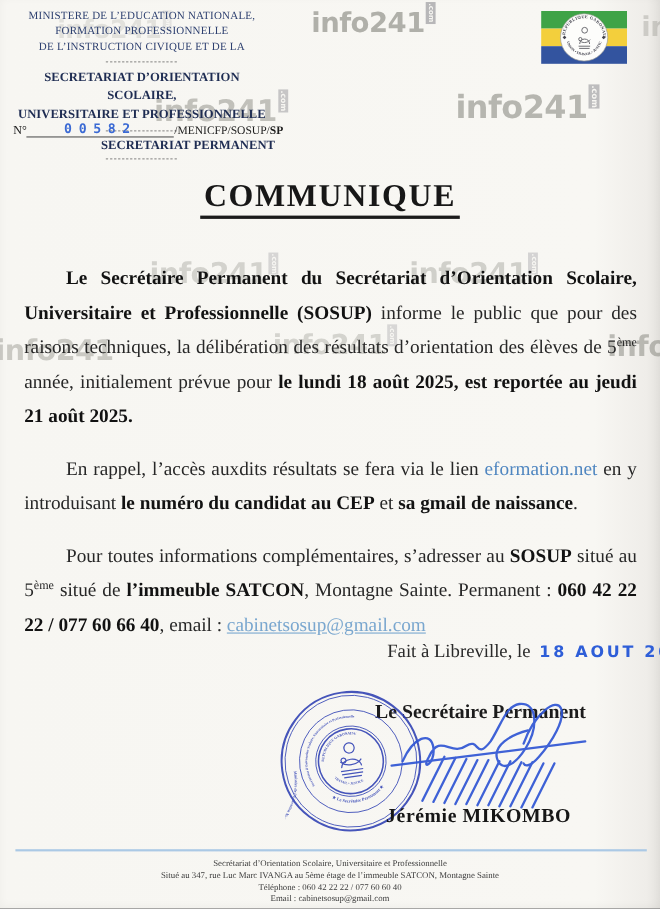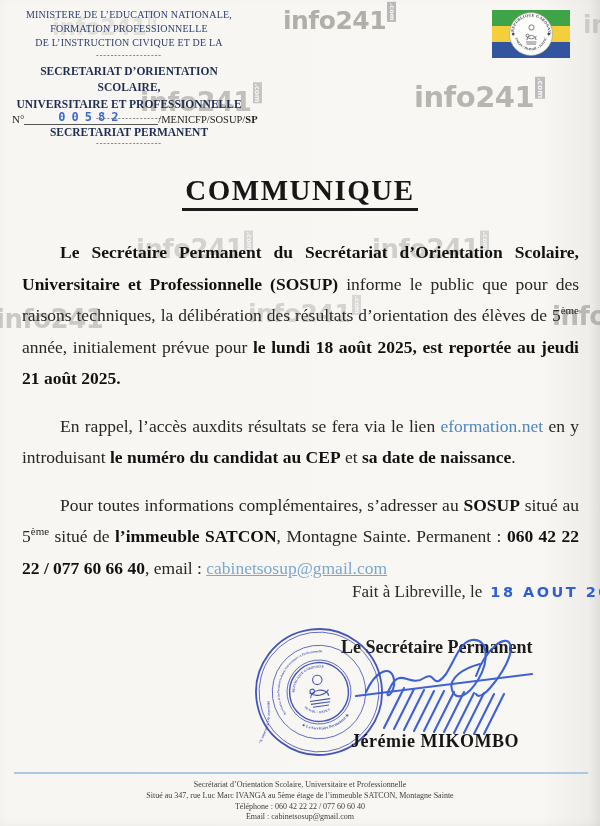--- a/index.html
+++ b/index.html
@@ -13,34 +13,34 @@
   .wm{position:absolute;font-family:"DejaVu Sans",sans-serif;font-weight:bold;
       color:#77776f;letter-spacing:-.5px;white-space:nowrap;line-height:1;user-select:none;}
   .wm-tag{display:inline-block;font-size:.26em;background:#84848a;color:#f7f6f2;
       padding:1px;line-height:1.05;writing-mode:vertical-rl;transform:translateY(-1.1em);
       letter-spacing:0;margin-left:1px;}
   
   .hdr{position:absolute;left:8px;top:8px;width:242px;text-align:center;}
   .ministry{font-size:10px;font-weight:normal;color:#2e4070;line-height:1.4;letter-spacing:.2px;}
   .sep{font-size:8px;color:#4a4a4a;letter-spacing:1px;line-height:1.1;margin:2px 0;}
   .org{font-size:11.5px;font-weight:bold;color:#1e2c52;line-height:1.45;}
-  .office{font-size:11.5px;font-weight:bold;color:#1e2c52;margin-top:1px;}
+  .office{font-size:11.5px;font-weight:bold;color:#1e2c52;margin-top:1px;text-align:right;}
   .ref{position:absolute;left:12px;top:110px;width:330px;font-size:11px;color:#222;text-align:left;}
   .ref .lbl{font-size:11px;}
   .numline{display:inline-block;width:134px;border-bottom:1.2px solid #555;
       text-align:center;vertical-align:bottom;}
   .refnum{font-family:"DejaVu Sans Mono",monospace;font-weight:bold;font-size:12px;
       color:#3b6ad4;letter-spacing:6px;}
   .refcode{font-size:10.5px;color:#1c1c1c;}
   .refcode b{font-weight:bold;}
   
   .emblem{position:absolute;left:491px;top:9px;width:80px;height:50px;}
   
   .title-wrap{position:absolute;left:0;top:158px;width:100%;text-align:center;}
-  .title-wrap h1{display:inline-block;margin:16px;font-size:29px;font-weight:bold;color:#171717;
+  .title-wrap h1{display:inline-block;margin:4px;font-size:29px;font-weight:bold;color:#171717;
       letter-spacing:1.5px;border-bottom:3px solid #1b1b1b;padding:0 3px 1px;}
   
   .bodytxt{position:absolute;left:22px;top:221px;width:557px;}
   .bodytxt p{margin:16px 0 7px;font-size:17.5px;line-height:1.8;text-align:justify;
       text-indent:38px;color:#272727;}
   .bodytxt b{color:#121212;}
   .bodytxt sup{font-size:11px;line-height:0;}
   .link{color:#4f86c0;cursor:pointer;}
   .email{color:#7aa7cf;text-decoration:underline;cursor:pointer;}
   
@@ -119,21 +119,21 @@
       <path d="M 35,33 h 10.5 M 35.5,35 h 9.5"></path>
     </g>
   </svg>
 
   <div class="title-wrap">
     <h1>COMMUNIQUE</h1>
   </div>
 
   <div class="bodytxt">
     <p><b>Le Secrétaire Permanent du Secrétariat d’Orientation Scolaire, Universitaire et Professionnelle (SOSUP)</b><span> informe le public que pour des raisons techniques, la délibération des résultats d’orientation des élèves de 5</span><sup>ème</sup><span> année, initialement prévue pour </span><b>le lundi 18 août 2025, est reportée au jeudi 21 août 2025.</b></p>
-    <p><span>En rappel, l’accès auxdits résultats se fera via le lien </span><span class="link">eformation.net</span><span> en y introduisant </span><b>le numéro du candidat au CEP</b><span> et </span><b>sa date de naissance</b><span>.</span></p>
+    <p><span>En rappel, l’accès auxdits résultats se fera via le lien </span><span class="link">eformation.net</span><span> en y introduisant </span><b>le numéro du candidat au CEP</b><span> et </span><b>sa gmail de naissance</b><span>.</span></p>
     <p><span>Pour toutes informations complémentaires, s’adresser au </span><b>SOSUP</b><span> situé au 5</span><sup>ème</sup><span> situé de </span><b>l’immeuble SATCON</b><span>, Montagne Sainte. Permanent : </span><b>060 42 22 22 / 077 60 66 40</b><span>, email : </span><span class="email">cabinetsosup@gmail.com</span></p>
   </div>
 
   <div class="dateline">
     <span>Fait à Libreville, le</span><span class="stamp-date">18 AOUT 2025</span>
   </div>
 
   <div class="sig-role">Le Secrétaire Permanent</div>
 
   <svg class="stamp-svg" viewBox="0 0 130 130" transform="rotate(-8)">

